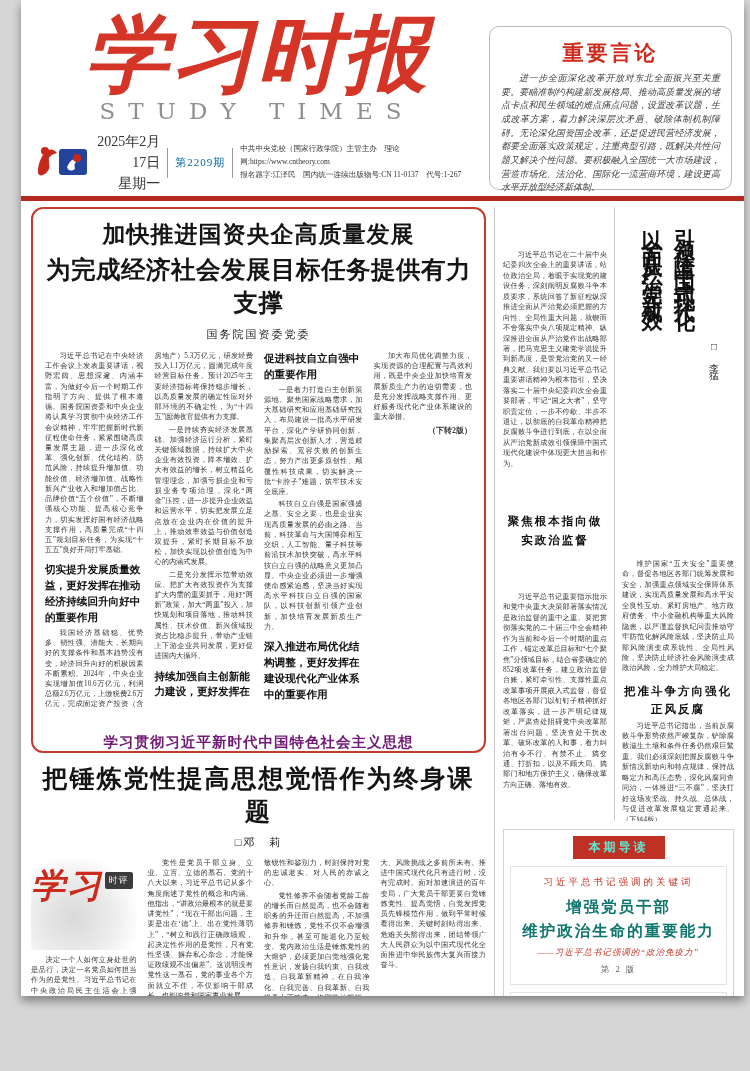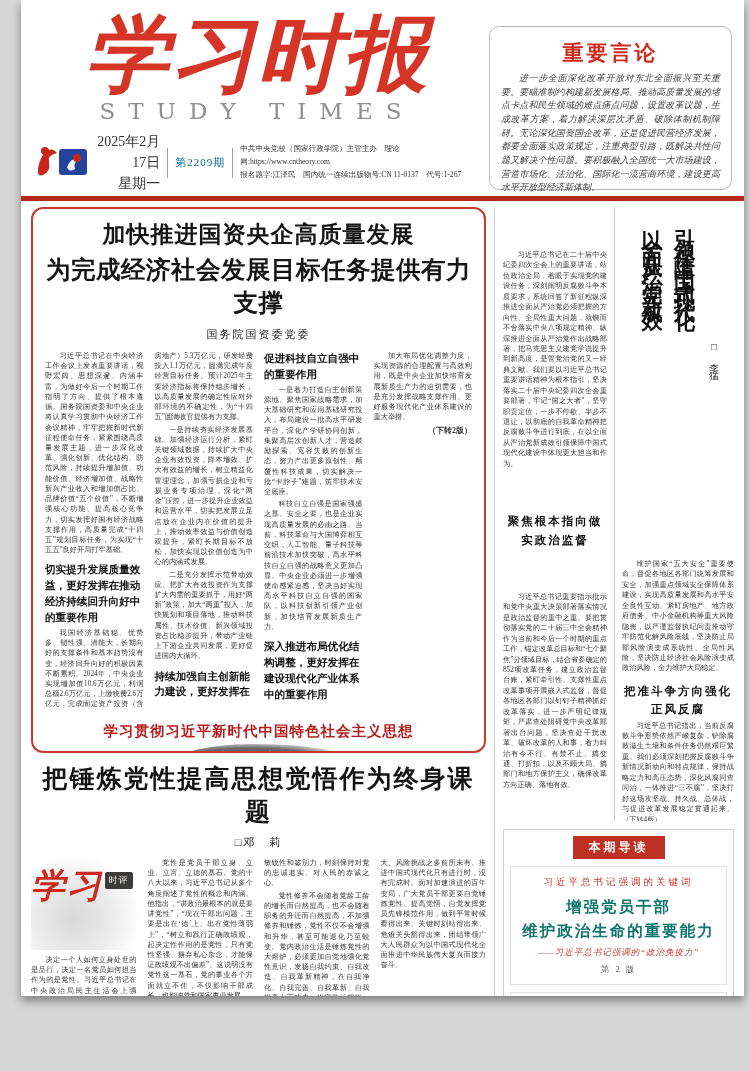--- a/index.html
+++ b/index.html
@@ -37,21 +37,21 @@
   .art-box { border:2px solid #c53b2c; border-radius:12px; padding:10px 12px 8px; height:546px; overflow:hidden; }
   .hl1 { text-align:center; font-size:23px; font-weight:bold; letter-spacing:1px; color:#151515; }
   .hl2 { text-align:center; font-size:24.5px; font-weight:bold; letter-spacing:0.5px; color:#151515; margin-top:3px; }
   .byline { text-align:center; font-size:11px; color:#222; margin:8px 0 9px; letter-spacing:2px; }
   .cols4 { column-count:4; column-gap:11px; column-fill:auto; height:364px; overflow:hidden;
            font-size:7.2px; line-height:1.42; text-align:justify; color:#343434; }
   .cols4 p { text-indent:2em; margin-bottom:2px; }
   .sub-hd { font-size:10.6px; font-weight:bold; color:#101010; line-height:1.5; margin:7px 0 6px;
             text-indent:0 !important; text-align:left; }
   .cont-note { text-align:right; font-weight:bold; font-size:8px; text-indent:0 !important; }
-  .slogan { text-align:center; color:#b91c1c; font-weight:bold; font-size:14.5px; letter-spacing:1px; margin-top:7px; }
+  .slogan { text-align:center; color:#701a75; font-weight:bold; font-size:14.5px; letter-spacing:1px; margin-top:18px; }
   .stamp-wrap { display:flex; justify-content:center; margin-top:3px; }
   .ink-stamp { position:relative; min-width:170px; padding:4px 26px 5px;
                background:radial-gradient(ellipse at 45% 55%, #4a4a4a 0%, #6b6b6b 55%, rgba(130,130,130,.25) 78%, transparent 100%);
                border-radius:46% 54% 60% 40% / 60% 45% 55% 40%; text-align:center; }
   .ink-stamp span { color:#f7f2ea; font-weight:bold; font-style:italic; font-size:17px; letter-spacing:7px;
                     text-shadow:0 0 2px #7a1d14; }
 
   
   .bottom-art { margin-top:9px; }
   .bottom-art h2 { text-align:center; font-size:25px; font-weight:bold; letter-spacing:2px; color:#141414; }
@@ -75,21 +75,21 @@
               margin:8px 0 6px; text-indent:0 !important; text-align:center; }
   .vert-head { height:352px; display:flex; justify-content:center; align-items:flex-start; padding-top:6px; }
   .vert-line { writing-mode:vertical-rl; font-size:21px; font-weight:bold; color:#111; letter-spacing:9px;
                line-height:1.55; }
   .vert-author { writing-mode:vertical-rl; font-size:10px; color:#333; margin-left:6px; padding-top:128px; letter-spacing:3px; }
   .rail-colB .body { font-size:7.2px; line-height:1.45; text-align:justify; color:#343434; }
   .rail-colB .body p { text-indent:2em; margin-bottom:2px; }
 
   
   .digest { margin-top:8px; border:1px solid #d2d2d2; background:#fefefe; padding:6px 6px 8px; }
-  .digest-badge { width:92px; margin:0 auto 2px; background:#bf3124; color:#ffffff; text-align:center;
+  .digest-badge { width:92px; margin:0 auto 2px; background:#bf3124; color:#5eead4; text-align:center;
                   font-size:12px; font-weight:bold; letter-spacing:3px; padding:3px 0;
                   font-family:"Liberation Sans", sans-serif; }
   .digest-item { border:1px solid #e3e3e3; background:#fff; margin-top:7px; padding:9px 4px 8px; text-align:center; }
   .kicker { color:#c43527; font-size:9.5px; letter-spacing:3px; margin-bottom:6px; }
   .d-title { font-size:15.5px; font-weight:bold; letter-spacing:2px; line-height:1.55; color:#0f766e; }
   .d-subtitle { color:#c43527; font-size:8.5px; font-style:italic; margin-top:4px; letter-spacing:1px; }
   .d-page { color:#555; font-size:8.5px; margin-top:5px; letter-spacing:2px; }
 </style>
 </head>
 <body>

